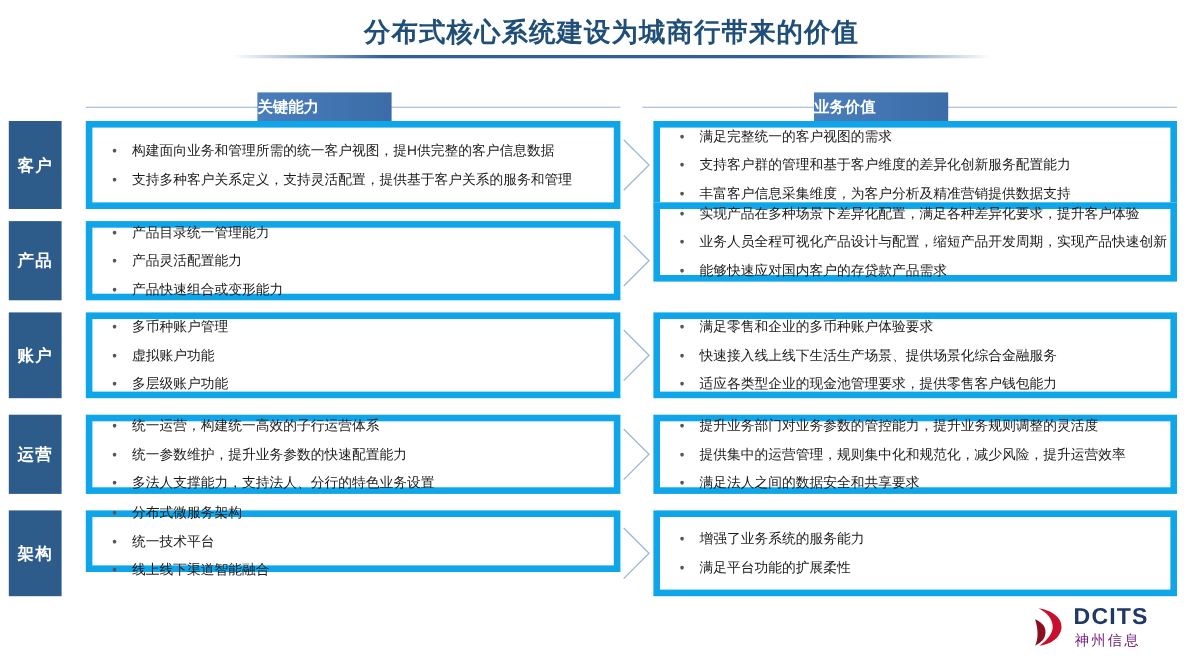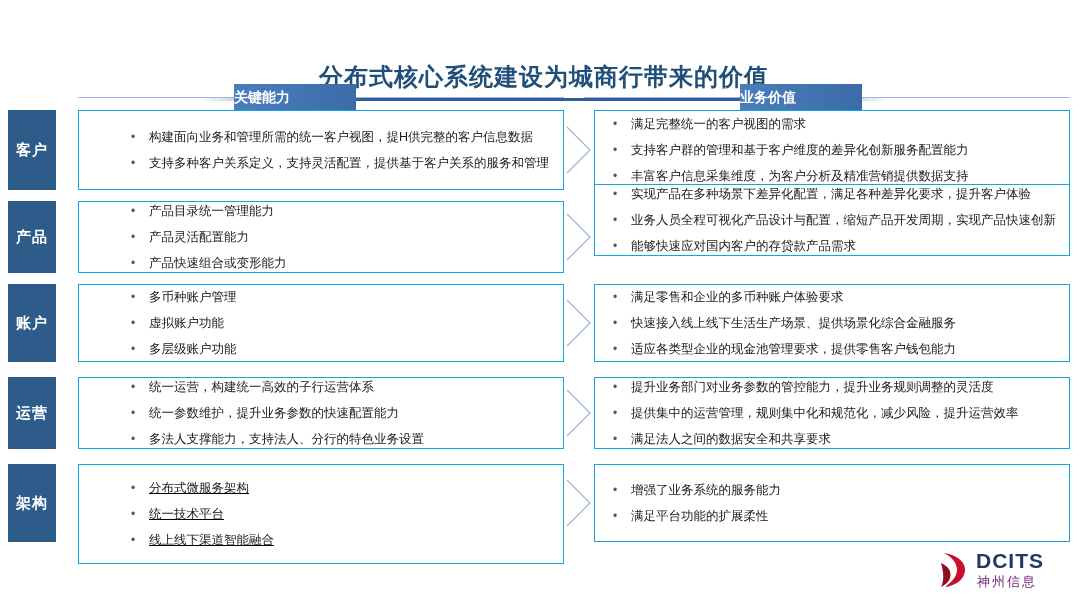--- a/index.html
+++ b/index.html
@@ -11,25 +11,24 @@
     height: 605px;
     background: #ffffff;
     font-family: "Liberation Sans", sans-serif;
     position: relative;
     overflow: hidden;
   }
 
   
   .title-bar {
     position: absolute;
-    left: 4px;
+    left: 16px;
     top: 0;
     width: 988px;
     height: 56px;
-    margin-top: 48px;
   }
   .title-underline {
     position: absolute;
     left: 195px;
     top: 50px;
     width: 690px;
     height: 3px;
     background: linear-gradient(to right, #ffffff 0%, #2f5f9e 20%, #2f5f9e 80%, #ffffff 100%);
   }
   .title-text {
@@ -82,25 +81,25 @@
     color: #ffffff;
     font-size: 15px;
     font-weight: bold;
     display: flex;
     align-items: center;
     justify-content: center;
     letter-spacing: 1px;
   }
   .panel {
     position: absolute;
-    border: 1px solid #0ea5e9;
+    border: 6px solid #0ea5e9;
     background: #ffffff;
     box-sizing: border-box;
   }
-  .panel.left  { left: 78px;  width: 486px; padding-left: 34px; }
+  .panel.left  { left: 78px;  width: 486px; }
   .panel.right { left: 594px; width: 476px; }
 
   .bullets {
     list-style: none;
     margin: 0;
     padding: 0;
     height: 100%;
     display: flex;
     flex-direction: column;
     justify-content: center;
@@ -275,21 +274,21 @@
       <li>提升业务部门对业务参数的管控能力，提升业务规则调整的灵活度</li>
       <li>提供集中的运营管理，规则集中化和规范化，减少风险，提升运营效率</li>
       <li>满足法人之间的数据安全和共享要求</li>
     </ul>
   </div>
 </div>
 
 <div class="row">
   <div class="label-box" style="top:464px;height:78px;">架构</div>
 
-  <div class="panel left" style="top:464px;height:100px;text-decoration:underline;">
+  <div class="panel left" style="top:464px;height:56px;">
     <ul class="bullets">
       <li>分布式微服务架构</li>
       <li>统一技术平台</li>
       <li>线上线下渠道智能融合</li>
     </ul>
   </div>
 
   <div class="arrow" style="top:479px;height:48px;">
     <svg width="26" height="48" viewBox="0 0 26 48">
         <path d="M1 1 L24 24 L1 47" fill="none" stroke="#9db7d6" stroke-width="1.2"></path>

